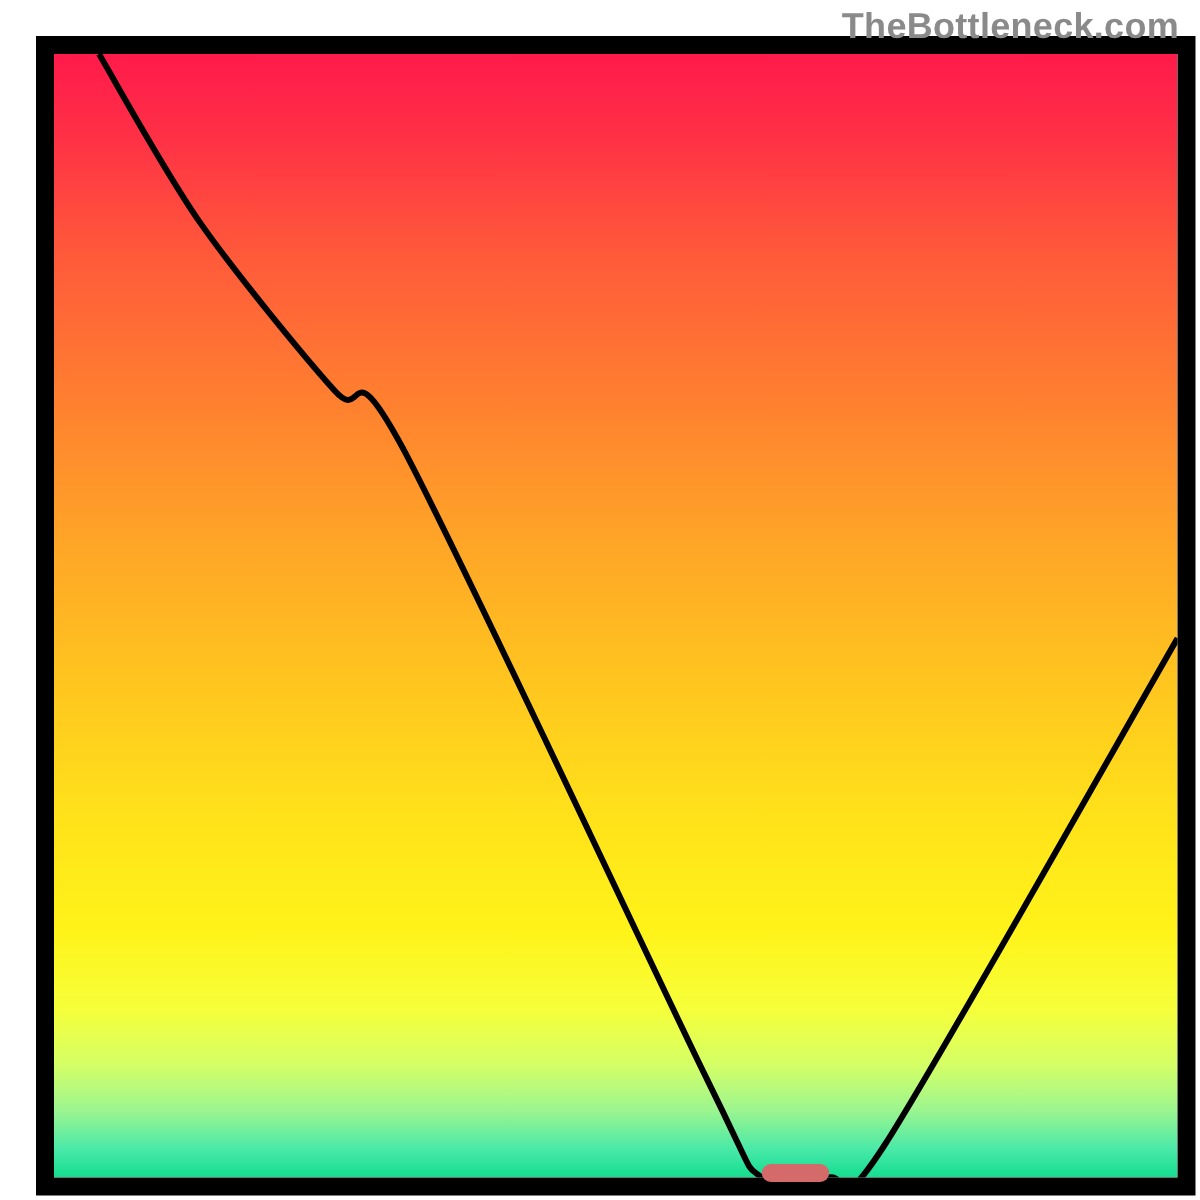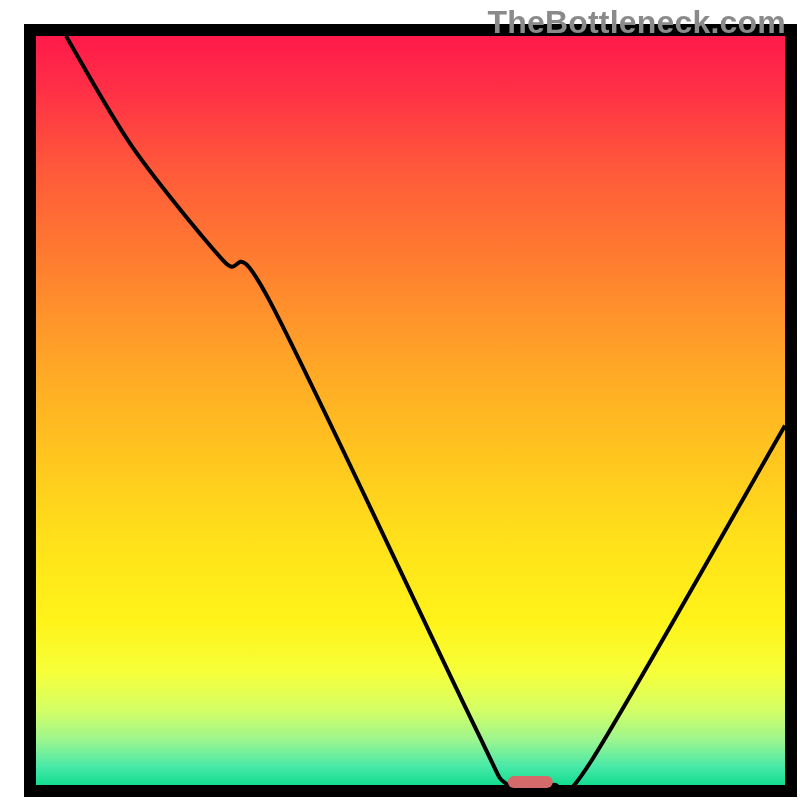--- a/index.html
+++ b/index.html
@@ -15,21 +15,21 @@
     left: 0;
     top: 0;
     width: 800px;
     height: 800px;
   }
   .watermark {
     position: absolute;
     top: 4px;
     right: 14px;
     font-family: Arial, Helvetica, sans-serif;
-    font-size: 32px;
+    font-size: 24px;
     font-weight: bold;
     color: #8a8a8a;
     letter-spacing: 0.2px;
   }
   svg {
     display: block;
   }
 </style>
 </head>
 <body>

